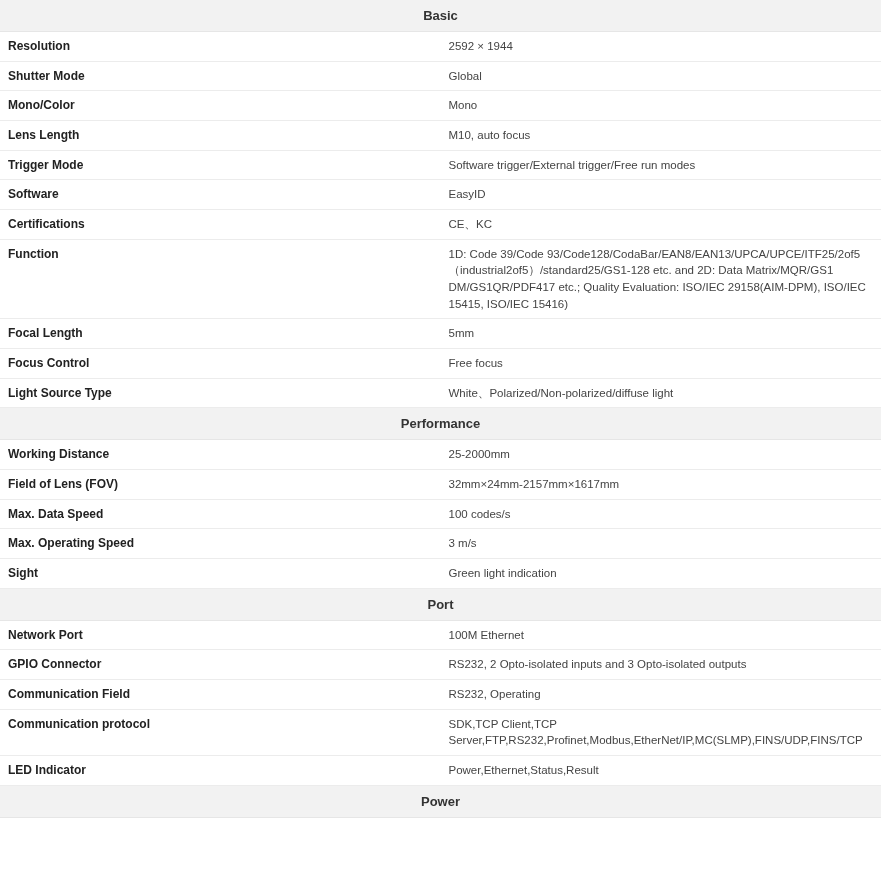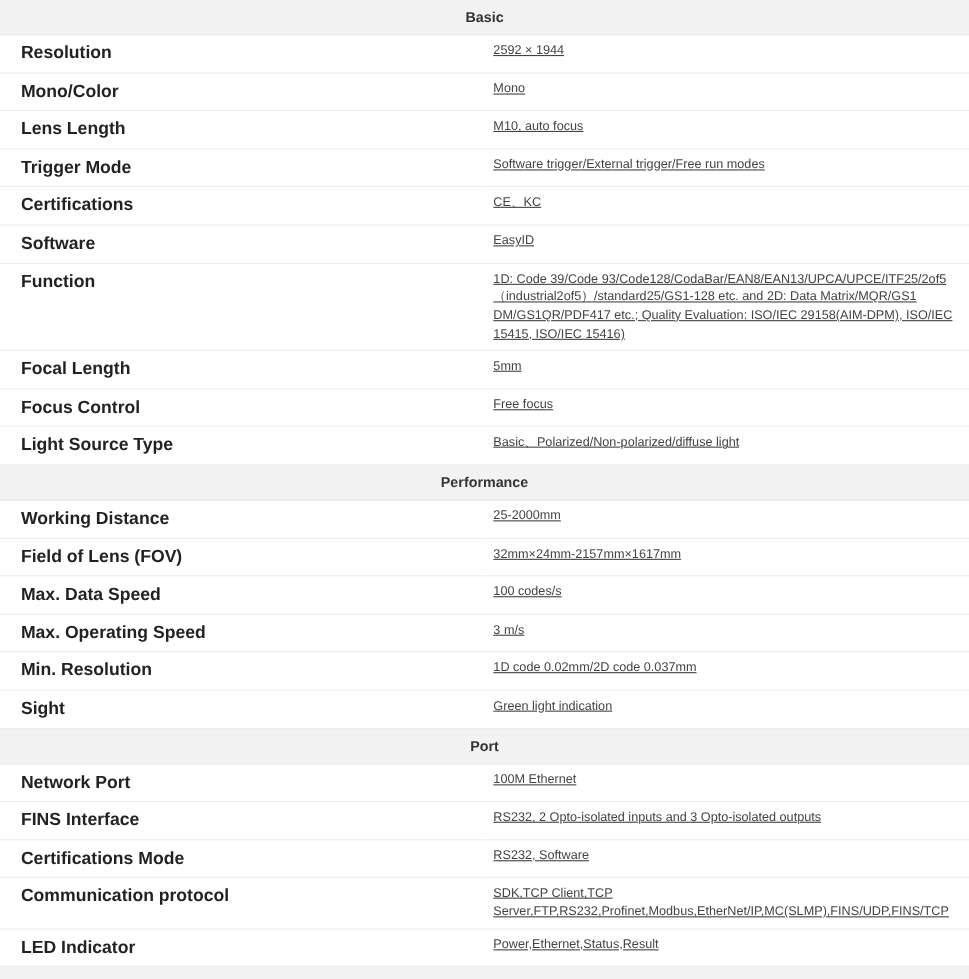--- a/index.html
+++ b/index.html
@@ -30,85 +30,88 @@
     border-top: 1px solid #e6e6e6;
     border-bottom: 1px solid #e6e6e6;
   }
   .spec-table tr.section-row.first td {
     border-top: none;
   }
   .spec-table td.label {
     width: 130px;
     font-weight: bold;
     color: #222222;
-    padding: 6px 8px 6px 19px;
+    padding: 6px 8px 6px 8px;
     vertical-align: top;
     border-bottom: 1px solid #ececec;
-    font-size: 16px;
+    font-size: 12px;
     line-height: 1.35;
   }
   .spec-table td.value {
     color: #444444;
     padding: 6px 10px 6px 8px;
     vertical-align: top;
     border-bottom: 1px solid #ececec;
     font-size: 11.5px;
     line-height: 1.45;
     font-weight: normal;
-    text-decoration: underline;
   }
   .spec-table tr.data-row:first-child td { }
 </style>
 </head>
 <body>
 
 <table class="spec-table">
   <tbody>
       <tr class="section-row first">
         <td colspan="2">Basic</td>
       </tr>
       <tr class="data-row">
         <td class="label">Resolution</td>
         <td class="value">2592 × 1944</td>
       </tr>
       <tr class="data-row">
+        <td class="label">Shutter Mode</td>
+        <td class="value">Global</td>
+      </tr>
+      <tr class="data-row">
         <td class="label">Mono/Color</td>
         <td class="value">Mono</td>
       </tr>
       <tr class="data-row">
         <td class="label">Lens Length</td>
         <td class="value">M10, auto focus</td>
       </tr>
       <tr class="data-row">
         <td class="label">Trigger Mode</td>
         <td class="value">Software trigger/External trigger/Free run modes</td>
       </tr>
       <tr class="data-row">
+        <td class="label">Software</td>
+        <td class="value">EasyID</td>
+      </tr>
+      <tr class="data-row">
         <td class="label">Certifications</td>
         <td class="value">CE、KC</td>
-      </tr>
-      <tr class="data-row">
-        <td class="label">Software</td>
-        <td class="value">EasyID</td>
       </tr>
       <tr class="data-row">
         <td class="label">Function</td>
         <td class="value">1D: Code 39/Code 93/Code128/CodaBar/EAN8/EAN13/UPCA/UPCE/ITF25/2of5（industrial2of5）/standard25/GS1-128 etc. and 2D: Data Matrix/MQR/GS1 DM/GS1QR/PDF417 etc.; Quality Evaluation: ISO/IEC 29158(AIM-DPM), ISO/IEC 15415, ISO/IEC 15416)</td>
       </tr>
       <tr class="data-row">
         <td class="label">Focal Length</td>
         <td class="value">5mm</td>
       </tr>
       <tr class="data-row">
         <td class="label">Focus Control</td>
         <td class="value">Free focus</td>
       </tr>
       <tr class="data-row">
         <td class="label">Light Source Type</td>
-        <td class="value">Basic、Polarized/Non-polarized/diffuse light</td>
+        <td class="value">White、Polarized/Non-polarized/diffuse light</td>
       </tr>
       <tr class="section-row">
         <td colspan="2">Performance</td>
       </tr>
       <tr class="data-row">
         <td class="label">Working Distance</td>
         <td class="value">25-2000mm</td>
       </tr>
       <tr class="data-row">
         <td class="label">Field of Lens (FOV)</td>
@@ -116,41 +119,37 @@
       </tr>
       <tr class="data-row">
         <td class="label">Max. Data Speed</td>
         <td class="value">100 codes/s</td>
       </tr>
       <tr class="data-row">
         <td class="label">Max. Operating Speed</td>
         <td class="value">3 m/s</td>
       </tr>
       <tr class="data-row">
-        <td class="label">Min. Resolution</td>
-        <td class="value">1D code 0.02mm/2D code 0.037mm</td>
-      </tr>
-      <tr class="data-row">
         <td class="label">Sight</td>
         <td class="value">Green light indication</td>
       </tr>
       <tr class="section-row">
         <td colspan="2">Port</td>
       </tr>
       <tr class="data-row">
         <td class="label">Network Port</td>
         <td class="value">100M Ethernet</td>
       </tr>
       <tr class="data-row">
-        <td class="label">FINS Interface</td>
+        <td class="label">GPIO Connector</td>
         <td class="value">RS232, 2 Opto-isolated inputs and 3 Opto-isolated outputs</td>
       </tr>
       <tr class="data-row">
-        <td class="label">Certifications Mode</td>
-        <td class="value">RS232, Software</td>
+        <td class="label">Communication Field</td>
+        <td class="value">RS232, Operating</td>
       </tr>
       <tr class="data-row">
         <td class="label">Communication protocol</td>
         <td class="value">SDK,TCP Client,TCP Server,FTP,RS232,Profinet,Modbus,EtherNet/IP,MC(SLMP),FINS/UDP,FINS/TCP</td>
       </tr>
       <tr class="data-row">
         <td class="label">LED Indicator</td>
         <td class="value">Power,Ethernet,Status,Result</td>
       </tr>
       <tr class="section-row">

